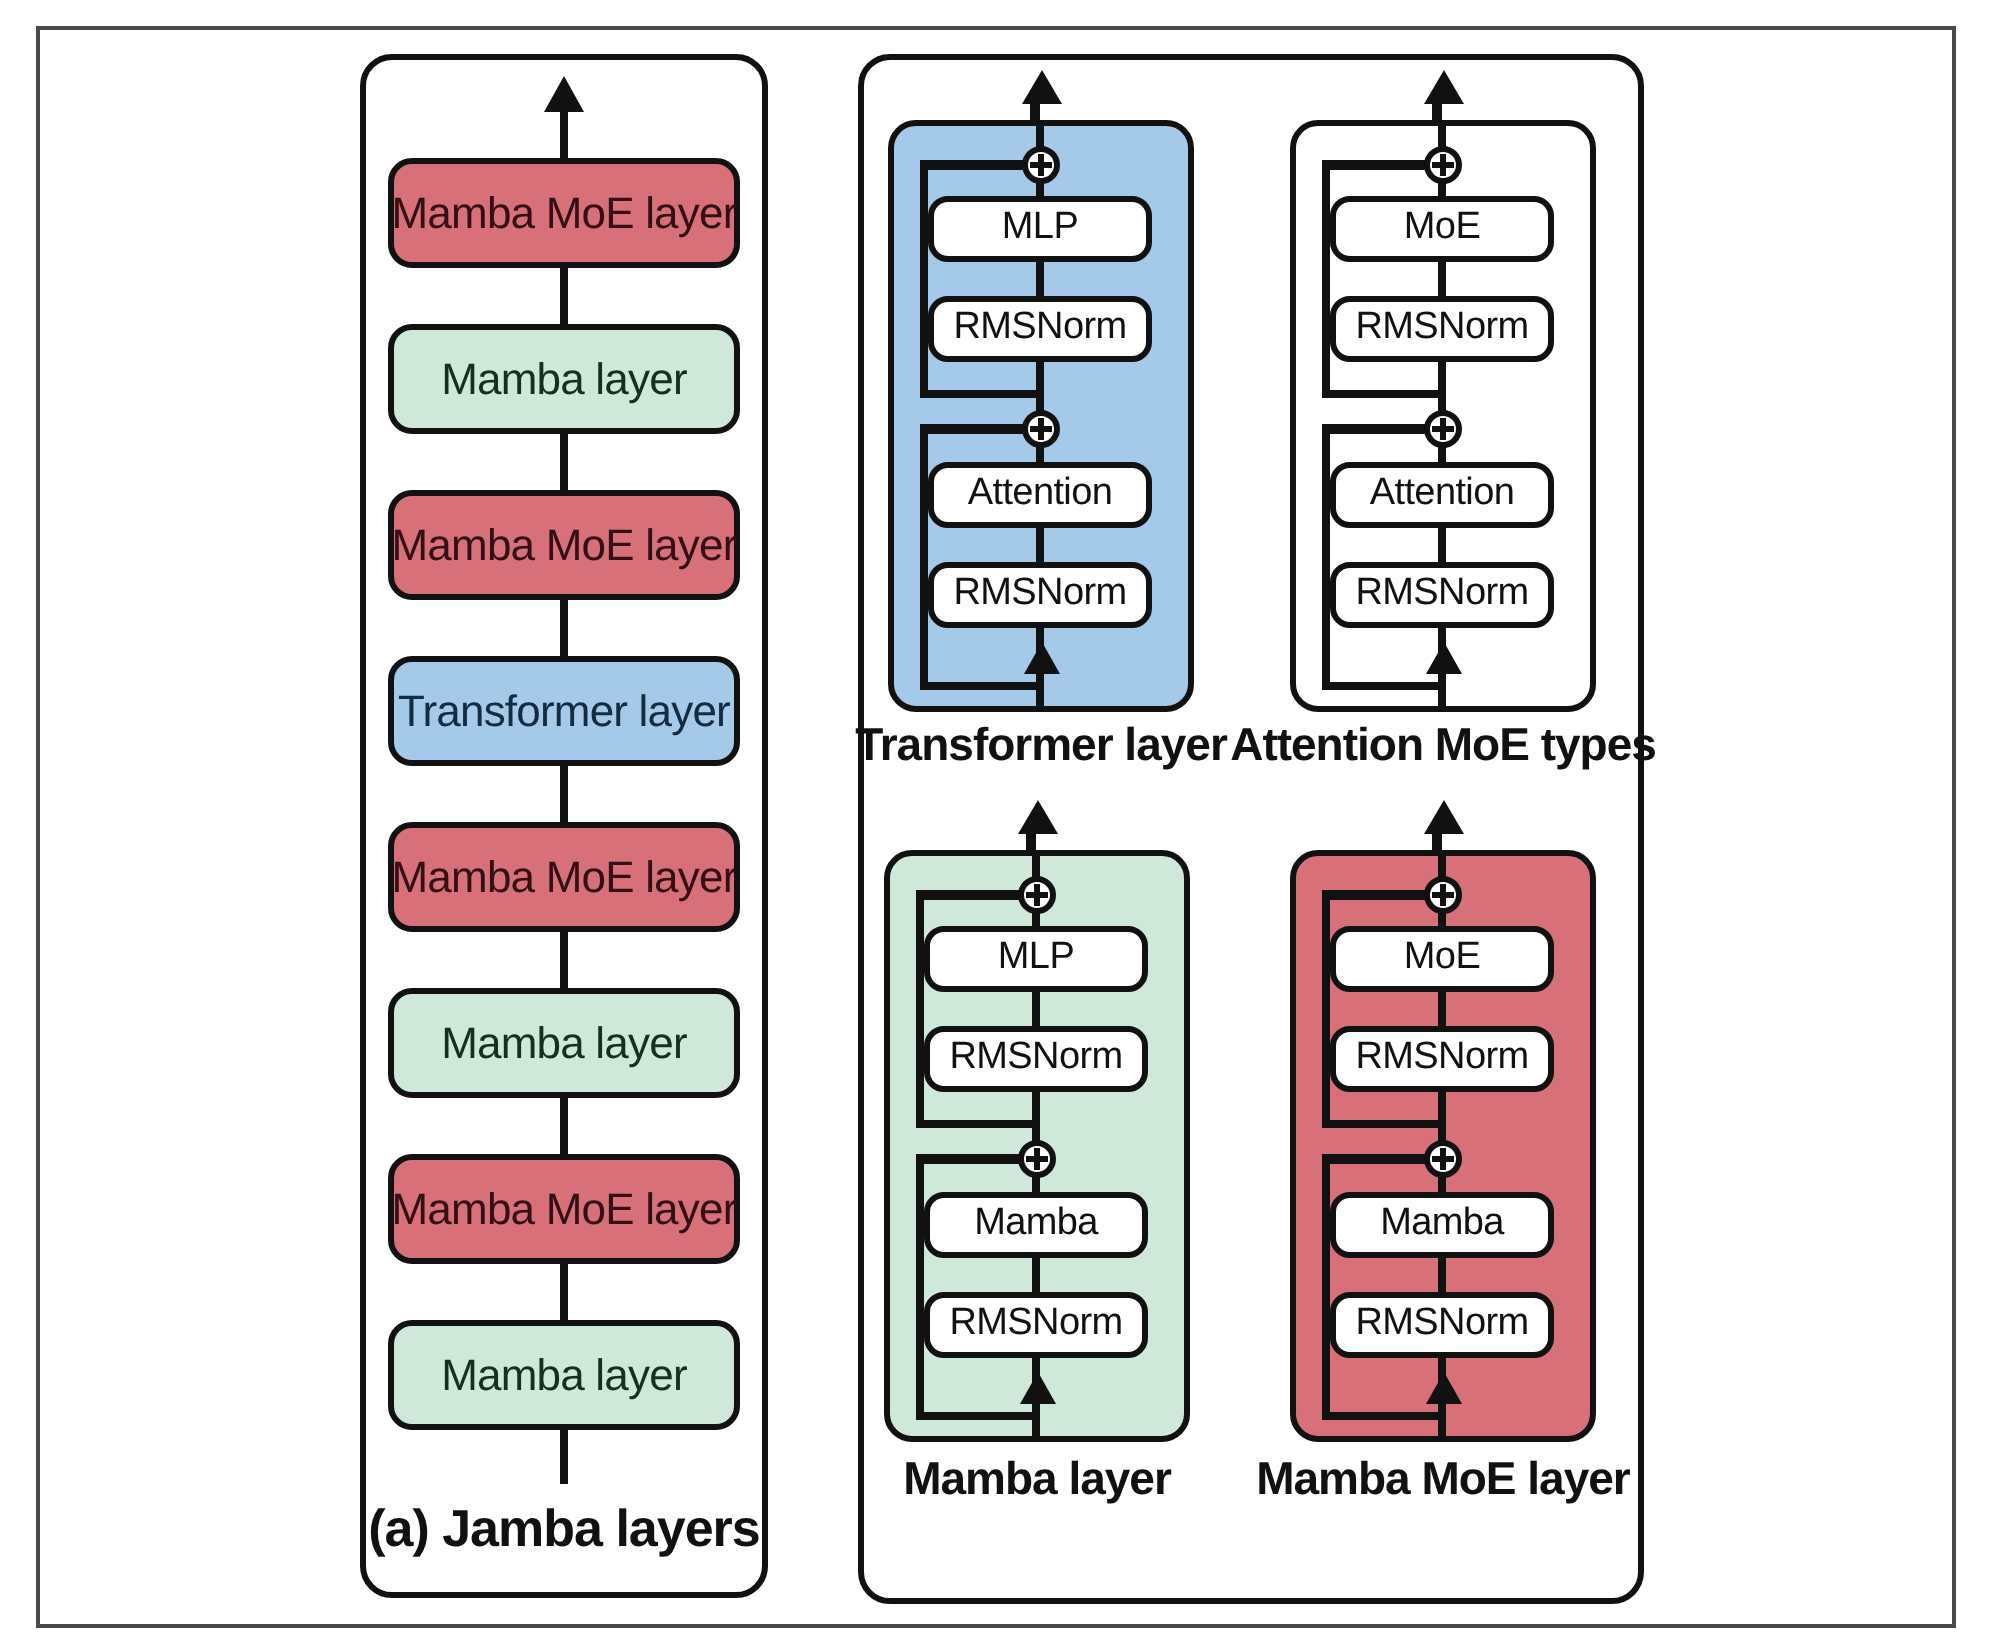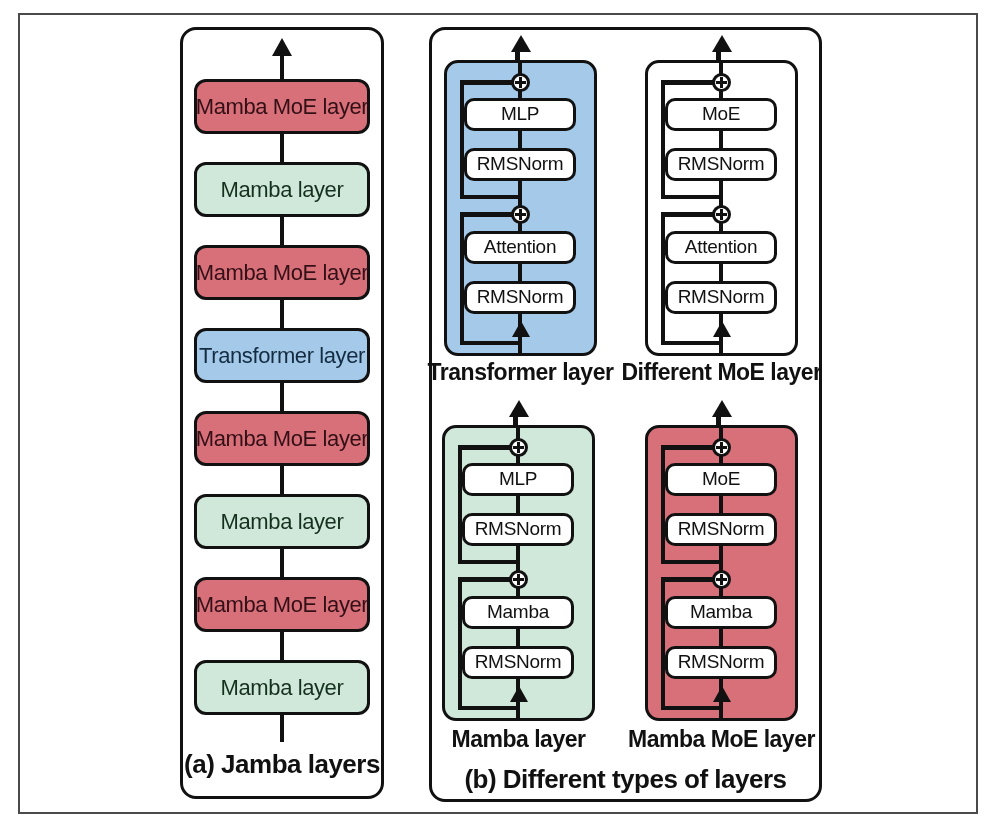--- a/index.html
+++ b/index.html
@@ -76,21 +76,20 @@
         <div class="layer-box" style="top: 215px; background: rgb(216, 112, 122); color: rgb(51, 15, 22);">Mamba MoE layer</div>
         <div class="layer-box" style="top: 298px; background: rgb(165, 201, 232); color: rgb(19, 44, 66);">Transformer layer</div>
         <div class="layer-box" style="top: 381px; background: rgb(216, 112, 122); color: rgb(51, 15, 22);">Mamba MoE layer</div>
         <div class="layer-box" style="top: 464px; background: rgb(207, 232, 217); color: rgb(22, 48, 31);">Mamba layer</div>
         <div class="layer-box" style="top: 547px; background: rgb(216, 112, 122); color: rgb(51, 15, 22);">Mamba MoE layer</div>
         <div class="layer-box" style="top: 630px; background: rgb(207, 232, 217); color: rgb(22, 48, 31);">Mamba layer</div>
       </div>
 
     <div class="panel panel-b" id="panel-b" style="left:409px; top:12px;">
 
-      <div class="caption" style="top:734px;">(b) Different types of layers</div>
     <div class="vline" style="left: 83px; top: 22px; width: 4.5px; height: 9px;"></div>
         <div class="arrow-up" style="left: 78.5px; top: 5px;"></div>
         <div class="card" style="left: 12px; top: 30px; background: rgb(165, 201, 232);">
           <div class="vline" style="left: 70.75px; top: -3.5px; width: 4.5px; height: 296px;"></div>
           <div class="hline" style="left: 12.5px; top: 131.5px; width: 62px; height: 4.5px;"></div>
           <div class="vline" style="left: 12.5px; top: 17.25px; width: 4.5px; height: 119px;"></div>
           <div class="hline" style="left: 12.5px; top: 17.25px; width: 54px; height: 4.5px;"></div>
           <div class="hline" style="left: 12.5px; top: 277.5px; width: 62px; height: 4.5px;"></div>
           <div class="vline" style="left: 12.5px; top: 149.25px; width: 4.5px; height: 133px;"></div>
           <div class="hline" style="left: 12.5px; top: 149.25px; width: 54px; height: 4.5px;"></div>
@@ -114,21 +113,21 @@
           <div class="vline" style="left: 12.5px; top: 149.25px; width: 4.5px; height: 133px;"></div>
           <div class="hline" style="left: 12.5px; top: 149.25px; width: 54px; height: 4.5px;"></div>
           <div class="arrow-up" style="left: 64.5px; top: 257.5px; border-left-width: 9px; border-right-width: 9px; border-bottom-width: 16px;"></div>
           <div class="inner-box" style="top: 217.5px;">RMSNorm</div>
           <div class="inner-box" style="top: 167.5px;">Attention</div>
           <div class="inner-box" style="top: 84.5px;">RMSNorm</div>
           <div class="inner-box" style="top: 34.5px;">MoE</div>
           <div class="plus-circle" style="left: 63.5px; top: 142px;"></div>
           <div class="plus-circle" style="left: 63.5px; top: 10px;"></div>
         </div>
-        <div class="card-label" style="left: 139.5px; top: 329px;">Different MoE layer</div>
+        <div class="card-label" style="left: 139.5px; top: 329px;">Attention MoE types</div>
         <div class="vline" style="left: 81px; top: 387px; width: 4.5px; height: 9px;"></div>
         <div class="arrow-up" style="left: 76.5px; top: 370px;"></div>
         <div class="card" style="left: 10px; top: 395px; background: rgb(207, 232, 217);">
           <div class="vline" style="left: 70.75px; top: -3.5px; width: 4.5px; height: 296px;"></div>
           <div class="hline" style="left: 12.5px; top: 131.5px; width: 62px; height: 4.5px;"></div>
           <div class="vline" style="left: 12.5px; top: 17.25px; width: 4.5px; height: 119px;"></div>
           <div class="hline" style="left: 12.5px; top: 17.25px; width: 54px; height: 4.5px;"></div>
           <div class="hline" style="left: 12.5px; top: 277.5px; width: 62px; height: 4.5px;"></div>
           <div class="vline" style="left: 12.5px; top: 149.25px; width: 4.5px; height: 133px;"></div>
           <div class="hline" style="left: 12.5px; top: 149.25px; width: 54px; height: 4.5px;"></div>

